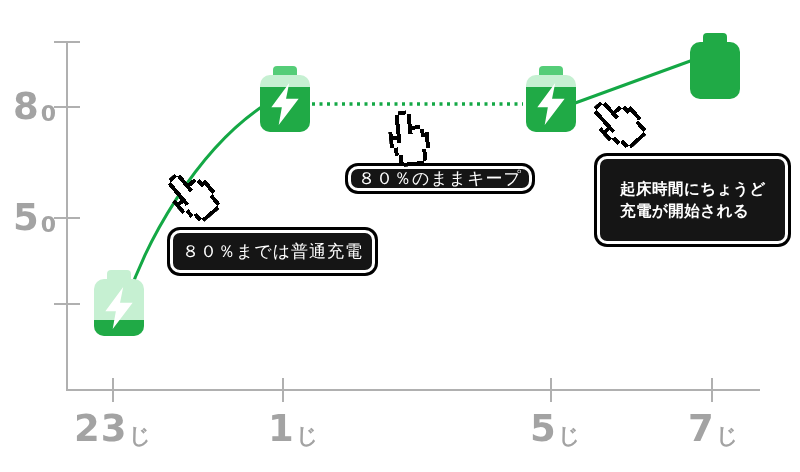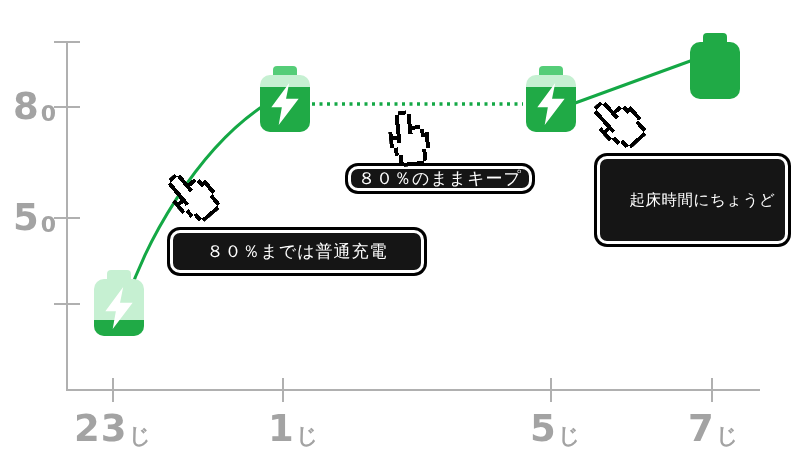--- a/index.html
+++ b/index.html
@@ -30,26 +30,26 @@
   }
   .battery .level{position:absolute;left:0;bottom:0;width:100%;}
   .battery .bolt{position:absolute;left:50%;top:50%;transform:translate(-50%,-50%);}
   
   .callout{
     position:absolute;z-index:3;background:#151515;color:#fff;
     border:3px solid #ffffff;box-shadow:0 0 0 3px #000000;border-radius:10px;
     display:flex;align-items:center;justify-content:center;
     box-sizing:border-box;letter-spacing:1px;
   }
-  #callout-normal{left:170px;top:230px;width:254px;height:43px;font-size:17px;}
+  #callout-normal{left:170px;top:230px;width:205px;height:43px;font-size:17px;}
   #callout-keep{left:348px;top:166px;width:184px;height:25px;font-size:17px;}
   #callout-wake{
     left:597px;top:156px;width:191px;height:88px;font-size:15.5px;
-    flex-direction:column;align-items:center;justify-content:center;
-    padding-left:20px;line-height:1.45;letter-spacing:0.5px;
+    flex-direction:column;align-items:flex-start;justify-content:center;
+    padding-left:20px;line-height:1.45;letter-spacing:0.5px;font-weight:bold;
   }
   
   .hand-cursor{position:absolute;z-index:4;}
   #cursor-1{left:172px;top:166px;transform:rotate(-40deg);}
   #cursor-2{left:389px;top:110px;transform:rotate(-6deg);}
   #cursor-3{left:598px;top:93px;transform:rotate(-42deg);}
 </style>
 </head>
 <body>
 
@@ -136,20 +136,21 @@
   </div>
 
   <div id="callout-normal" class="callout">
     <span>８０％までは普通充電</span>
   </div>
   <div id="callout-keep" class="callout">
     <span>８０％のままキープ</span>
   </div>
   <div id="callout-wake" class="callout">
     <span>起床時間にちょうど</span>
+    <span>充電が開始される</span>
   </div>
 
   <svg id="cursor-1" class="hand-cursor" width="44" height="56" viewBox="0 0 44 56" shape-rendering="crispEdges">
       <rect x="12" y="0" width="4" height="4" fill="#000000"></rect>
       <rect x="16" y="0" width="4" height="4" fill="#000000"></rect>
       <rect x="8" y="4" width="4" height="4" fill="#000000"></rect>
       <rect x="12" y="4" width="4" height="4" fill="#ffffff"></rect>
       <rect x="16" y="4" width="4" height="4" fill="#ffffff"></rect>
       <rect x="20" y="4" width="4" height="4" fill="#000000"></rect>
       <rect x="8" y="8" width="4" height="4" fill="#000000"></rect>

